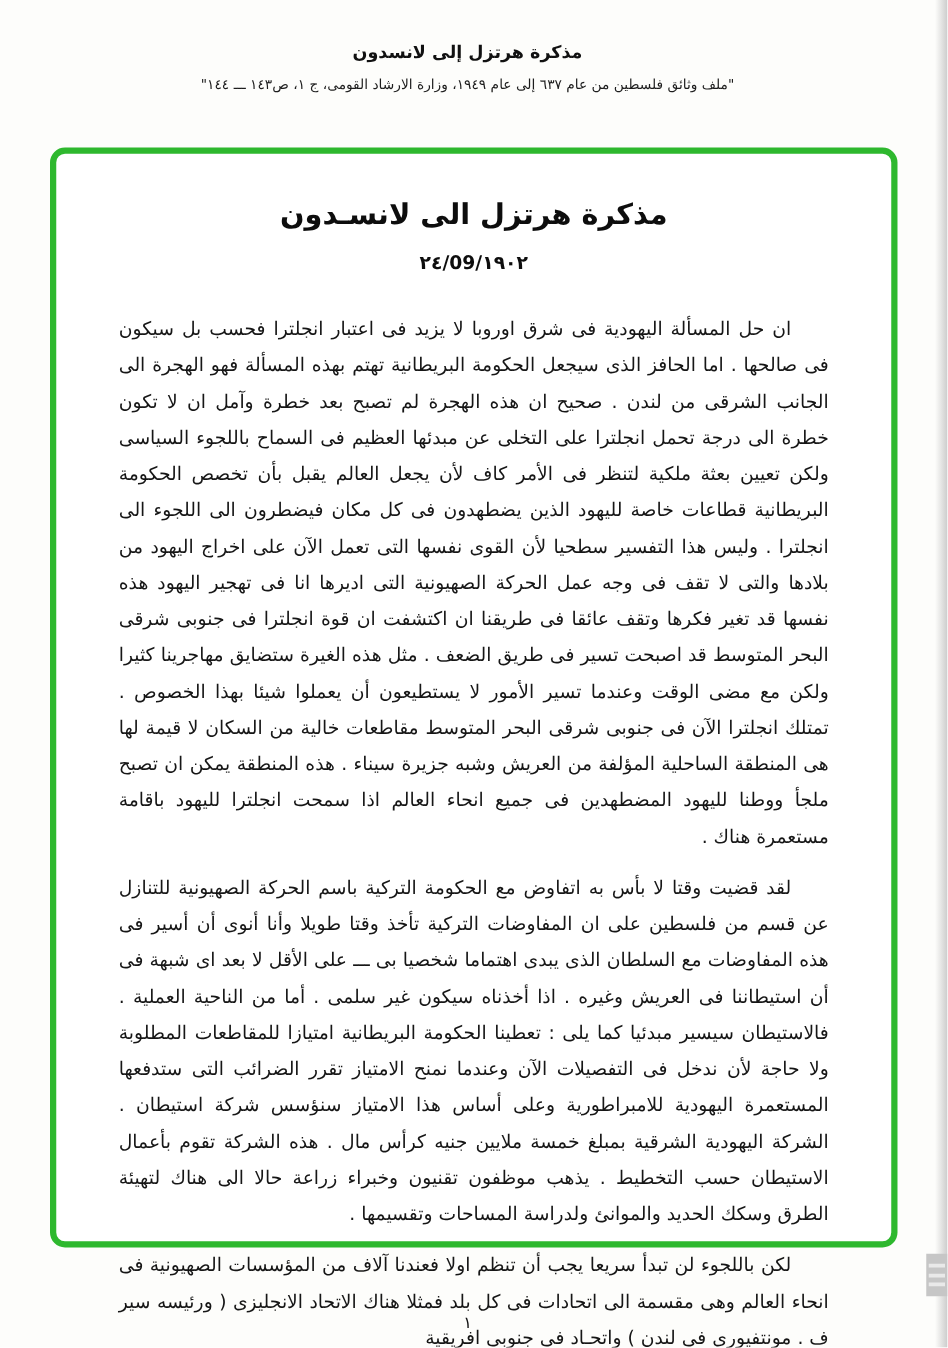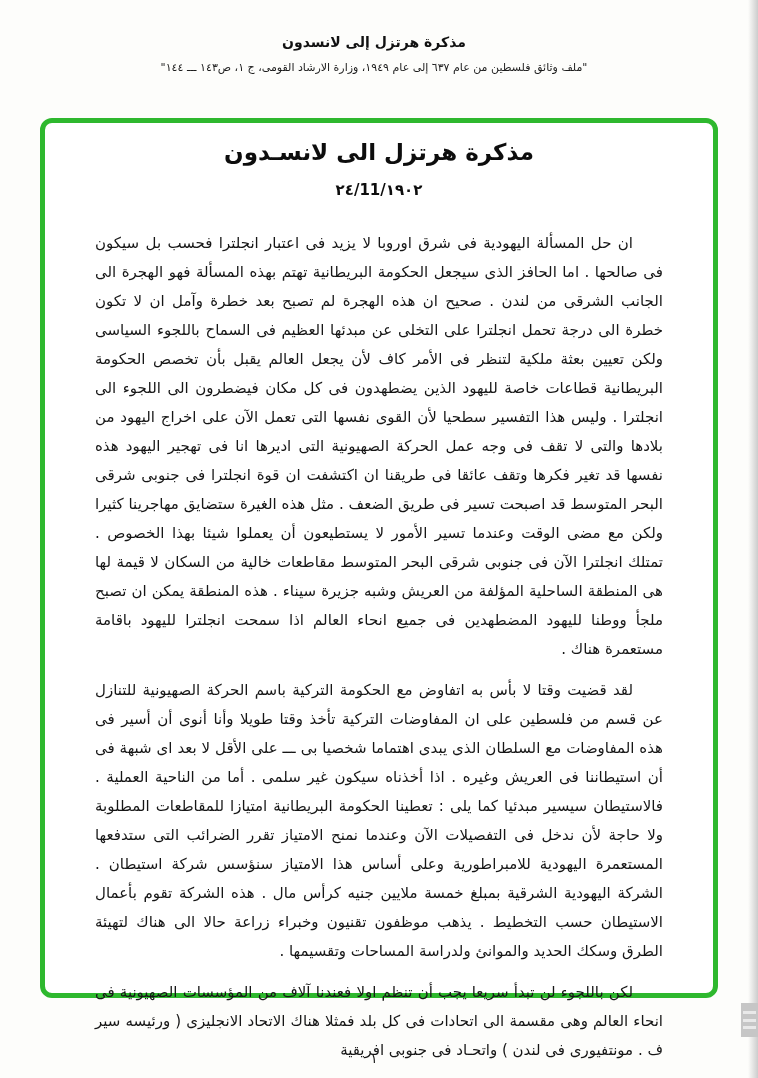--- a/index.html
+++ b/index.html
@@ -16,21 +16,21 @@
     background:linear-gradient(to left, #cccccc, rgba(255,255,255,0));
     pointer-events:none;
   }
   .header { position:absolute; top:34px; left:0; width:748px; text-align:center; direction:rtl; }
   .header-title { font-size:14px; font-weight:bold; color:#111; }
   .header-source { margin-top:11px; font-size:11px; color:#1c1c1c; }
   .frame {
     position:absolute; top:118px; left:40px; width:678px; height:880px;
     border:5px solid #2eb82e; border-radius:12px;
     background:#ffffff;
-    padding:16px 50px 20px 50px;
+    padding:36px 50px 20px 50px;
     direction:rtl;
   }
   .doc-title {
     text-align:center; font-size:23px; font-weight:bold;
     letter-spacing:0.5px; color:#0d0d0d;
   }
   .doc-date {
     text-align:center; font-size:15px; font-weight:bold;
     margin-top:16px; letter-spacing:2px; color:#0d0d0d;
   }
@@ -58,21 +58,21 @@
 
 <div class="scan-edge"></div>
 
 <header class="header">
   <div class="header-title">مذكرة هرتزل إلى لانسدون</div>
   <div class="header-source">"ملف وثائق فلسطين من عام ٦٣٧ إلى عام ١٩٤٩، وزارة الارشاد القومى، ج ١، ص١٤٣ ـــ ١٤٤"</div>
 </header>
 
 <main class="frame" style="border-color: rgb(46, 184, 46);">
   <h1 class="doc-title">مذكرة هرتزل الى لانسـدون</h1>
-  <div class="doc-date">١٩٠٢/11/٢٤</div>
+  <div class="doc-date">١٩٠٢/09/٢٤</div>
   <div class="doc-body">
     <p>ان حل المسألة اليهودية فى شرق اوروبا لا يزيد فى اعتبار انجلترا فحسب بل سيكون فى صالحها . اما الحافز الذى سيجعل الحكومة البريطانية تهتم بهذه المسألة فهو الهجرة الى الجانب الشرقى من لندن . صحيح ان هذه الهجرة لم تصبح بعد خطرة وآمل ان لا تكون خطرة الى درجة تحمل انجلترا على التخلى عن مبدئها العظيم فى السماح باللجوء السياسى ولكن تعيين بعثة ملكية لتنظر فى الأمر كاف لأن يجعل العالم يقبل بأن تخصص الحكومة البريطانية قطاعات خاصة لليهود الذين يضطهدون فى كل مكان فيضطرون الى اللجوء الى انجلترا . وليس هذا التفسير سطحيا لأن القوى نفسها التى تعمل الآن على اخراج اليهود من بلادها والتى لا تقف فى وجه عمل الحركة الصهيونية التى اديرها انا فى تهجير اليهود هذه نفسها قد تغير فكرها وتقف عائقا فى طريقنا ان اكتشفت ان قوة انجلترا فى جنوبى شرقى البحر المتوسط قد اصبحت تسير فى طريق الضعف . مثل هذه الغيرة ستضايق مهاجرينا كثيرا ولكن مع مضى الوقت وعندما تسير الأمور لا يستطيعون أن يعملوا شيئا بهذا الخصوص . تمتلك انجلترا الآن فى جنوبى شرقى البحر المتوسط مقاطعات خالية من السكان لا قيمة لها هى المنطقة الساحلية المؤلفة من العريش وشبه جزيرة سيناء . هذه المنطقة يمكن ان تصبح ملجأ ووطنا لليهود المضطهدين فى جميع انحاء العالم اذا سمحت انجلترا لليهود باقامة مستعمرة هناك .</p>
     <p>لقد قضيت وقتا لا بأس به اتفاوض مع الحكومة التركية باسم الحركة الصهيونية للتنازل عن قسم من فلسطين على ان المفاوضات التركية تأخذ وقتا طويلا وأنا أنوى أن أسير فى هذه المفاوضات مع السلطان الذى يبدى اهتماما شخصيا بى ـــ على الأقل لا بعد اى شبهة فى أن استيطاننا فى العريش وغيره . اذا أخذناه سيكون غير سلمى . أما من الناحية العملية . فالاستيطان سيسير مبدئيا كما يلى : تعطينا الحكومة البريطانية امتيازا للمقاطعات المطلوبة ولا حاجة لأن ندخل فى التفصيلات الآن وعندما نمنح الامتياز تقرر الضرائب التى ستدفعها المستعمرة اليهودية للامبراطورية وعلى أساس هذا الامتياز سنؤسس شركة استيطان . الشركة اليهودية الشرقية بمبلغ خمسة ملايين جنيه كرأس مال . هذه الشركة تقوم بأعمال الاستيطان حسب التخطيط . يذهب موظفون تقنيون وخبراء زراعة حالا الى هناك لتهيئة الطرق وسكك الحديد والموانئ ولدراسة المساحات وتقسيمها .</p>
     <p>لكن باللجوء لن تبدأ سريعا يجب أن تنظم اولا فعندنا آلاف من المؤسسات الصهيونية فى انحاء العالم وهى مقسمة الى اتحادات فى كل بلد فمثلا هناك الاتحاد الانجليزى ( ورئيسه سير ف . مونتفيورى فى لندن ) واتحـاد فى جنوبى افريقية</p>
   </div>
 </main>
 
 <div class="artifact">
   <span class="artifact-line"></span>
   <span class="artifact-line"></span>

